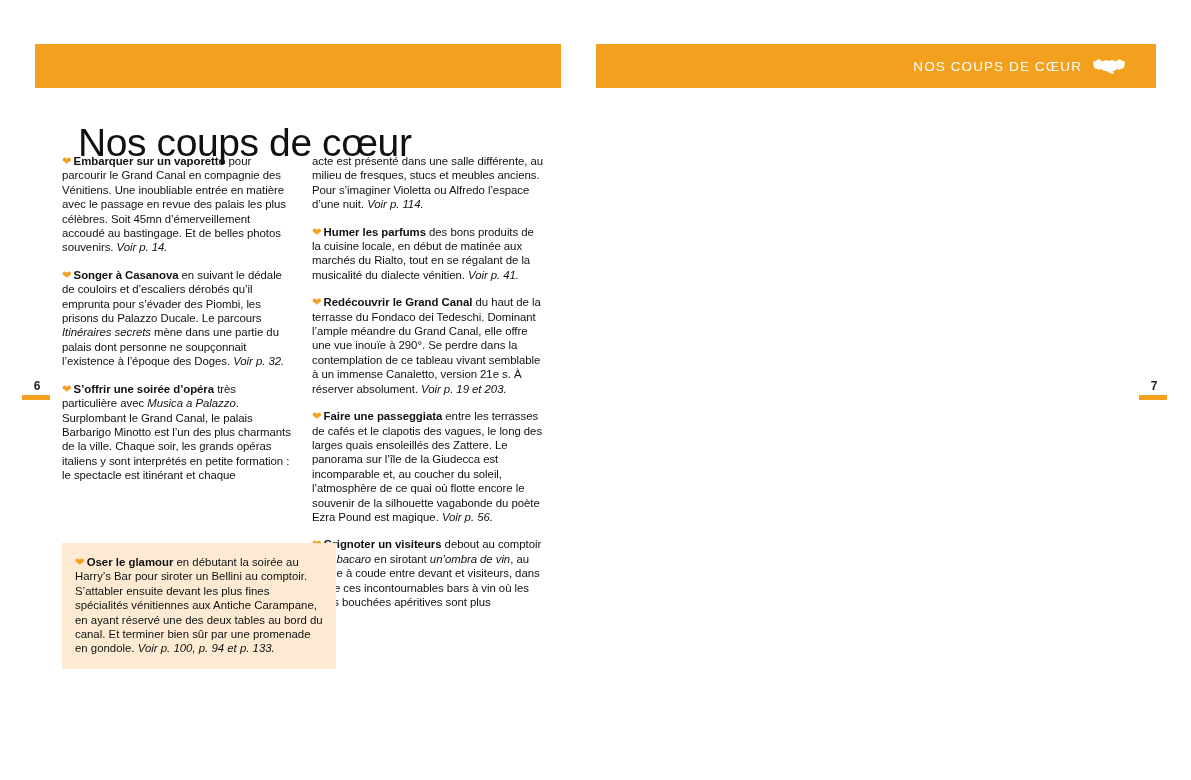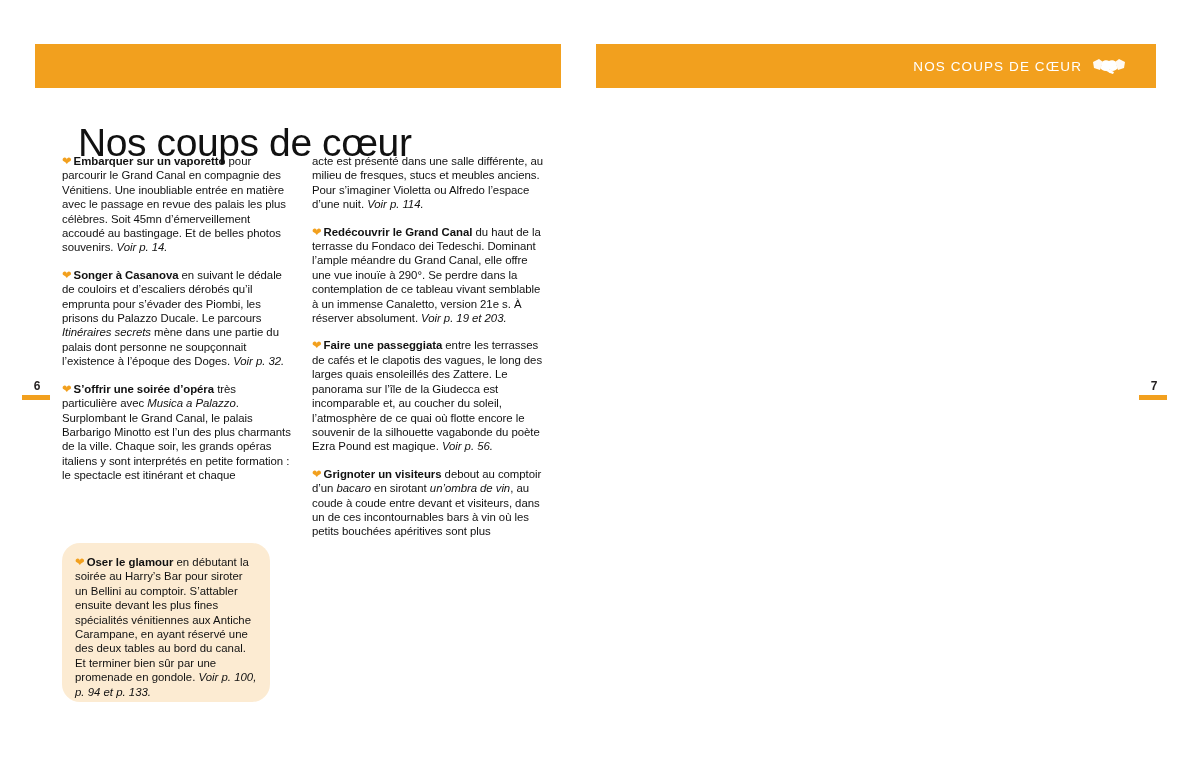--- a/index.html
+++ b/index.html
@@ -51,25 +51,24 @@
     color:#111;
     letter-spacing:-0.05px;
   }
   p.para.tight{margin-bottom:0;margin-top:12px;}
   .lead{font-weight:bold;}
   .it{font-style:italic;}
   .heart{color:#F2A01E;font-size:11.5px;margin-right:2px;}
 
   
   .hilite{
-    position:absolute;left:62px;top:543px;width:208px;
+    position:absolute;left:62px;top:543px;width:274px;
     background:#FCEBD2;
     box-sizing:border-box;
-    padding:12px 13px 3px 13px;
-    border-radius:18px;
+    padding:12px 13px 13px 13px;
   }
   .hilite p{margin:0;font-size:11.4px;line-height:14.4px;color:#111;}
 </style>
 </head>
 <body>
 
 <div class="spread">
 
   <div class="page">
 
@@ -99,20 +98,23 @@
         </p>
 
       </div>
 
       <div class="col">
 
         <p class="para">
           <span>acte est présenté dans une salle différente, au milieu de fresques, stucs et meubles anciens. Pour s’imaginer Violetta ou Alfredo l’espace d’une nuit. </span><span class="it">Voir p. 114.</span>
         </p>
 
+        <p class="para">
+          <span class="heart">❤</span><span class="lead">Humer les parfums</span><span> des bons produits de la cuisine locale, en début de matinée aux marchés du Rialto, tout en se régalant de la musicalité du dialecte vénitien. </span><span class="it">Voir p. 41.</span>
+        </p>
 
         <p class="para">
           <span class="heart">❤</span><span class="lead">Redécouvrir le Grand Canal</span><span> du haut de la terrasse du Fondaco dei Tedeschi. Dominant l’ample méandre du Grand Canal, elle offre une vue inouïe à 290°. Se perdre dans la contemplation de ce tableau vivant semblable à un immense Canaletto, version 21e s. À réserver absolument. </span><span class="it">Voir p. 19 et 203.</span>
         </p>
 
         <p class="para">
           <span class="heart">❤</span><span class="lead">Faire une passeggiata</span><span> entre les terrasses de cafés et le clapotis des vagues, le long des larges quais ensoleillés des Zattere. Le panorama sur l’île de la Giudecca est incomparable et, au coucher du soleil, l’atmosphère de ce quai où flotte encore le souvenir de la silhouette vagabonde du poète Ezra Pound est magique. </span><span class="it">Voir p. 56.</span>
         </p>
 
         <p class="para tight">

